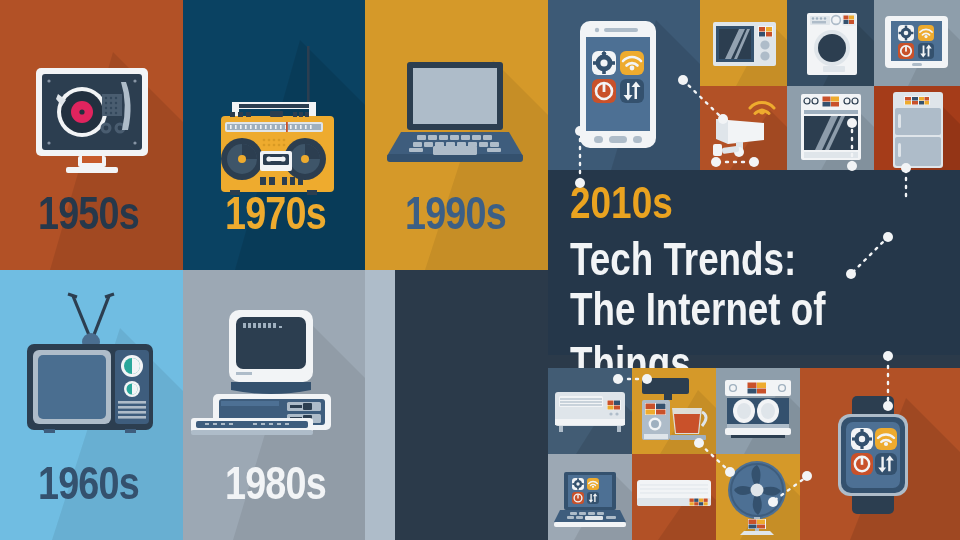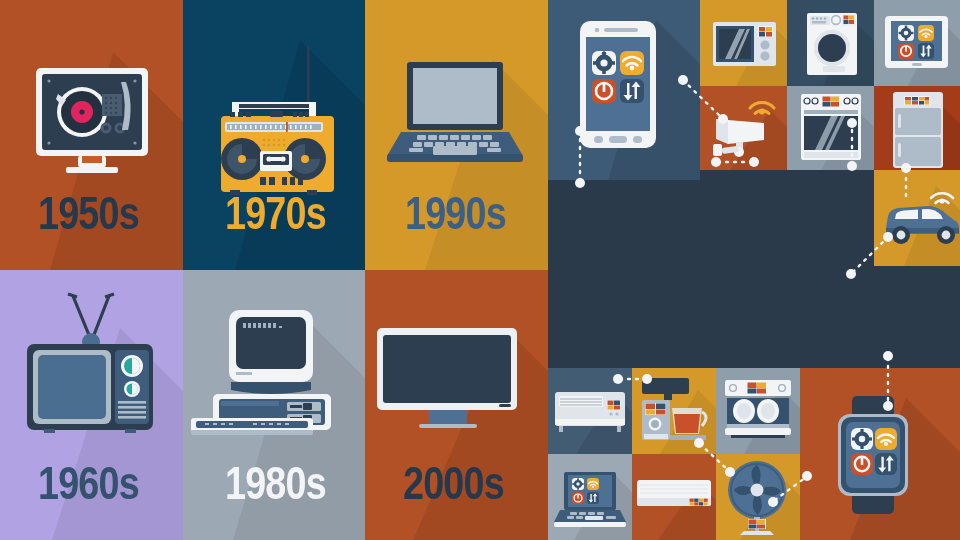--- a/index.html
+++ b/index.html
@@ -184,21 +184,21 @@
             <rect x="103" y="80" width="9" height="5" rx="1"></rect>
           <rect x="22" y="86" width="14" height="4" rx="1"></rect>
             <rect x="100" y="86" width="14" height="4" rx="1"></rect>
         </g>
         <rect x="46" y="84" width="44" height="9" rx="1.5" fill="#aebcc9"></rect>
       </svg>
     </div>
     <div class="decade-label" style="left:40px;top:186px;color:#3c5f85;">1990s</div>
   </div>
 
-  <div class="panel" style="left:0;top:270px;width:183px;height:270px;background:#c4b5fd;">
+  <div class="panel" style="left:0;top:270px;width:183px;height:270px;background:#7dd3fc;">
     <svg class="shadow" width="183" height="270" style="left:0;top:0;" viewBox="0 0 183 270">
       <polygon points="120,58 183,121 183,270 52,270" fill="rgba(0,0,0,0.07)"></polygon>
     </svg>
     <div class="dev" style="left:25px;top:18px;">
       <svg width="130" height="145" viewBox="0 0 130 145">
         <path d="M48 8 L66 52" stroke="#2c3e50" stroke-width="3.2" fill="none"></path>
         <path d="M43 6 L52 9" stroke="#2c3e50" stroke-width="3.2" fill="none"></path>
         <path d="M84 8 L67 52" stroke="#2c3e50" stroke-width="3.2" fill="none"></path>
         <path d="M89 6 L80 9" stroke="#2c3e50" stroke-width="3.2" fill="none"></path>
         <circle cx="66" cy="54" r="9" fill="#4a6e90"></circle>
@@ -267,35 +267,20 @@
             <rect x="78" y="113" width="4" height="2"></rect>
             <rect x="86" y="113" width="4" height="2"></rect>
             <rect x="94" y="113" width="4" height="2"></rect>
           </g>
         <rect x="0" y="120" width="122" height="5" rx="2" fill="#aebcc9"></rect>
       </svg>
     </div>
     <div class="decade-label" style="left:42px;top:186px;color:#f2f4f6;">1980s</div>
   </div>
 
-  <div class="panel" style="left:365px;top:270px;width:183px;height:270px;background:#c75b2b;">
-    <svg class="shadow" width="183" height="270" style="left:0;top:0;" viewBox="0 0 183 270">
-      <polygon points="140,58 183,101 183,270 48,270" fill="rgba(0,0,0,0.09)"></polygon>
-    </svg>
-    <div class="dev" style="left:12px;top:58px;">
-      <svg width="140" height="100" viewBox="0 0 140 100">
-        <rect x="0" y="0" width="140" height="82" rx="5" fill="#eef1f4"></rect>
-        <rect x="6" y="7" width="128" height="68" rx="3" fill="#2c3e50"></rect>
-        <rect x="122" y="76" width="12" height="3" rx="1.5" fill="#2c3e50"></rect>
-        <rect x="52" y="82" width="38" height="16" fill="#4d7094"></rect>
-        <rect x="42" y="96" width="58" height="4" rx="2" fill="#aebcc9"></rect>
-      </svg>
-    </div>
-    <div class="decade-label" style="left:38px;top:186px;color:#26384b;">2000s</div>
-  </div>
 
   <div class="tile" style="left:548px;top:0;width:152px;height:180px;background:#456584;">
     <svg class="shadow" width="152" height="180" style="left:0;top:0;" viewBox="0 0 152 180">
       <polygon points="108,20 152,64 152,180 60,180" fill="rgba(0,0,0,0.10)"></polygon>
     </svg>
     <div class="dev" style="left:32px;top:21px;">
       <svg width="76" height="127" viewBox="0 0 76 127">
         <rect x="0" y="0" width="76" height="127" rx="10" fill="#f2f4f6"></rect>
         <rect x="6" y="16" width="64" height="94" fill="#4d7094"></rect>
         <circle cx="17" cy="9" r="2.2" fill="#aebcc9"></circle>
@@ -522,20 +507,25 @@
         <circle cx="21" cy="47" r="9" fill="#2c3e50"></circle>
           <circle cx="21" cy="47" r="4.4" fill="#dfe5ea"></circle>
         <circle cx="66" cy="47" r="9" fill="#2c3e50"></circle>
           <circle cx="66" cy="47" r="4.4" fill="#dfe5ea"></circle>
       </svg>
     </div>
   </div>
 
   <div class="panel" style="left:548px;top:180px;width:326px;height:0;"></div>
 
+  <div id="titlepanel">
+    <div id="t2010">2010s</div>
+    <div class="tline" id="tl1">Tech Trends:</div>
+    <div class="tline" id="tl2">The Internet of Things</div>
+  </div>
 
   <div class="tile" style="left:548px;top:368px;width:84px;height:86px;background:#4a6782;">
     <svg class="shadow" width="84" height="86" style="left:0;top:0;" viewBox="0 0 84 86">
       <polygon points="66,26 84,44 84,86 28,86" fill="rgba(0,0,0,0.10)"></polygon>
     </svg>
     <div class="dev" style="left:7px;top:24px;">
       <svg width="70" height="42" viewBox="0 0 70 42">
         <rect x="0" y="0" width="70" height="34" rx="3" fill="#dfe5ea"></rect>
         <rect x="4" y="4" width="44" height="11" rx="1.5" fill="#f2f4f6"></rect>
         <g stroke="#9fb0bf" stroke-width="1">

